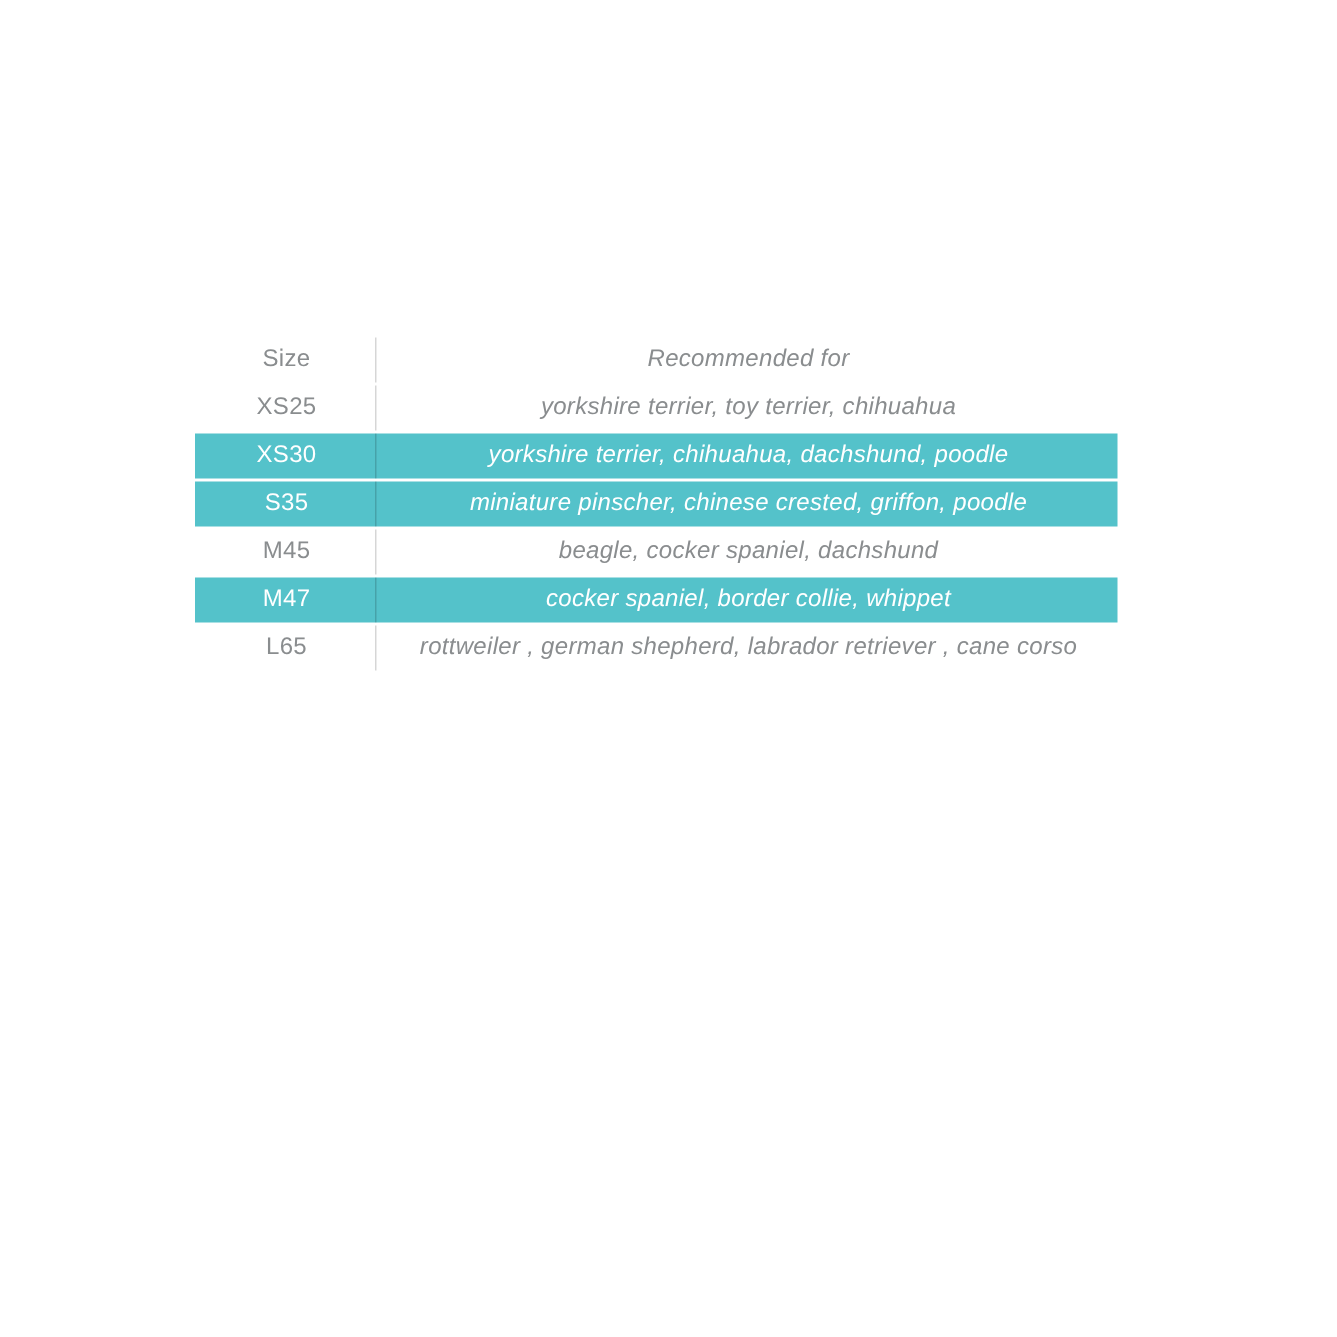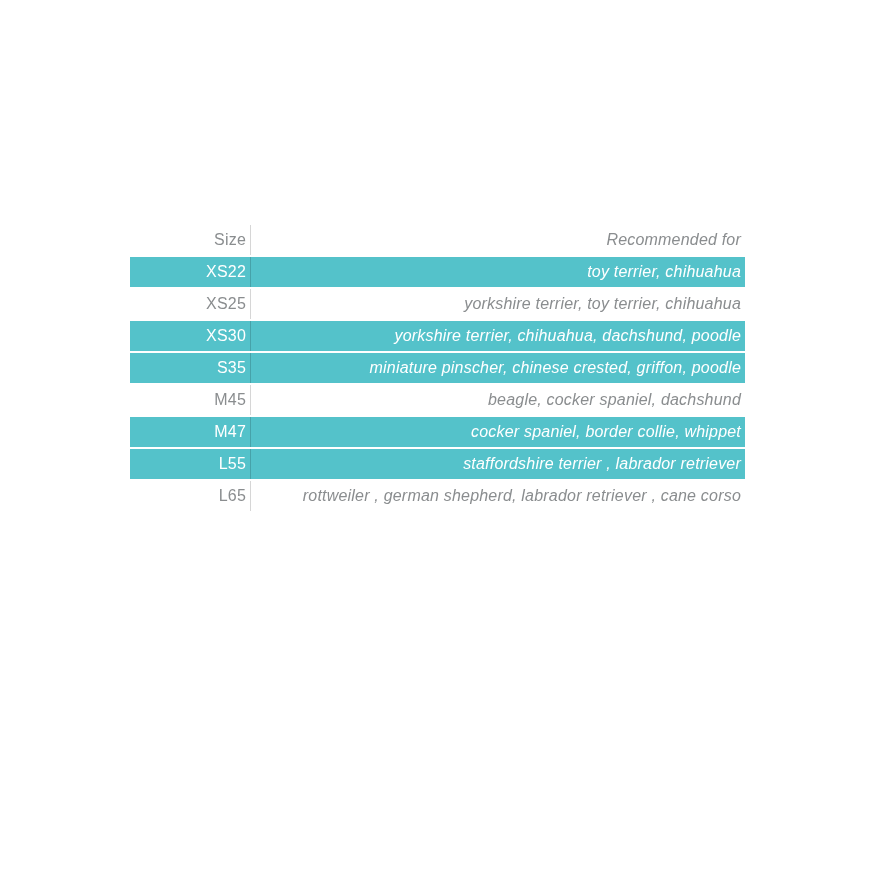--- a/index.html
+++ b/index.html
@@ -26,21 +26,21 @@
   }
   table.size-table col.c1{width:120px;}
   table.size-table col.c2{width:495px;}
   table.size-table th,
   table.size-table td{
     height:30px;
     padding:0 4px 0 6px;
     font-size:16px;
     font-weight:400;
     letter-spacing:0.2px;
-    text-align:right;
+    text-align:center;
     vertical-align:middle;
     color:var(--text-gray);
     white-space:nowrap;
     overflow:hidden;
   }
   table.size-table th.rec,
   table.size-table td.rec{
     border-left:1px solid var(--divider);
     font-style:italic;
   }
@@ -58,47 +58,39 @@
         <col class="c1">
         <col class="c2">
       </colgroup>
     <thead>
       <tr>
         <th>Size</th>
         <th class="rec">Recommended for</th>
       </tr>
     </thead>
     <tbody>
-      <tr class="hl">
-        <td>XS22</td>
-        <td class="rec">toy terrier, chihuahua</td>
-      </tr>
       <tr>
         <td>XS25</td>
         <td class="rec">yorkshire terrier, toy terrier, chihuahua</td>
       </tr>
       <tr class="hl">
         <td>XS30</td>
         <td class="rec">yorkshire terrier, chihuahua, dachshund, poodle</td>
       </tr>
       <tr class="hl">
         <td>S35</td>
         <td class="rec">miniature pinscher, chinese crested, griffon, poodle</td>
       </tr>
       <tr>
         <td>M45</td>
         <td class="rec">beagle, cocker spaniel, dachshund</td>
       </tr>
       <tr class="hl">
         <td>M47</td>
         <td class="rec">cocker spaniel, border collie, whippet</td>
       </tr>
-      <tr class="hl">
-        <td>L55</td>
-        <td class="rec">staffordshire terrier , labrador retriever</td>
-      </tr>
       <tr>
         <td>L65</td>
         <td class="rec">rottweiler , german shepherd, labrador retriever , cane corso</td>
       </tr>
     </tbody>
   </table>
 </div>
 
 </body></html>

